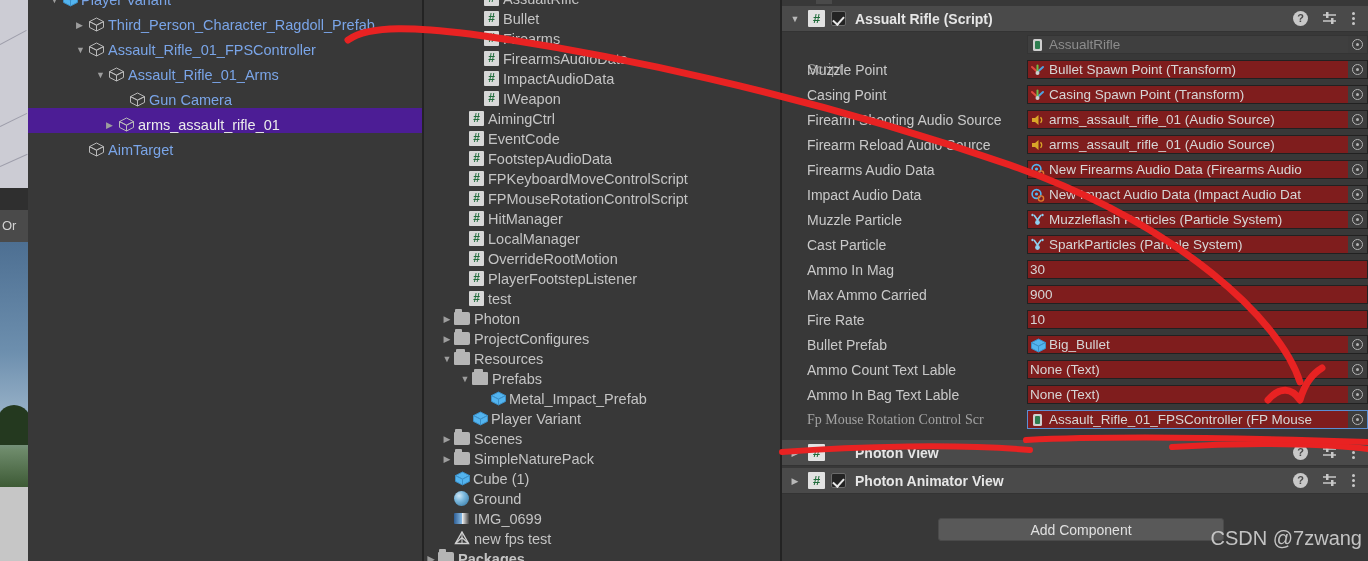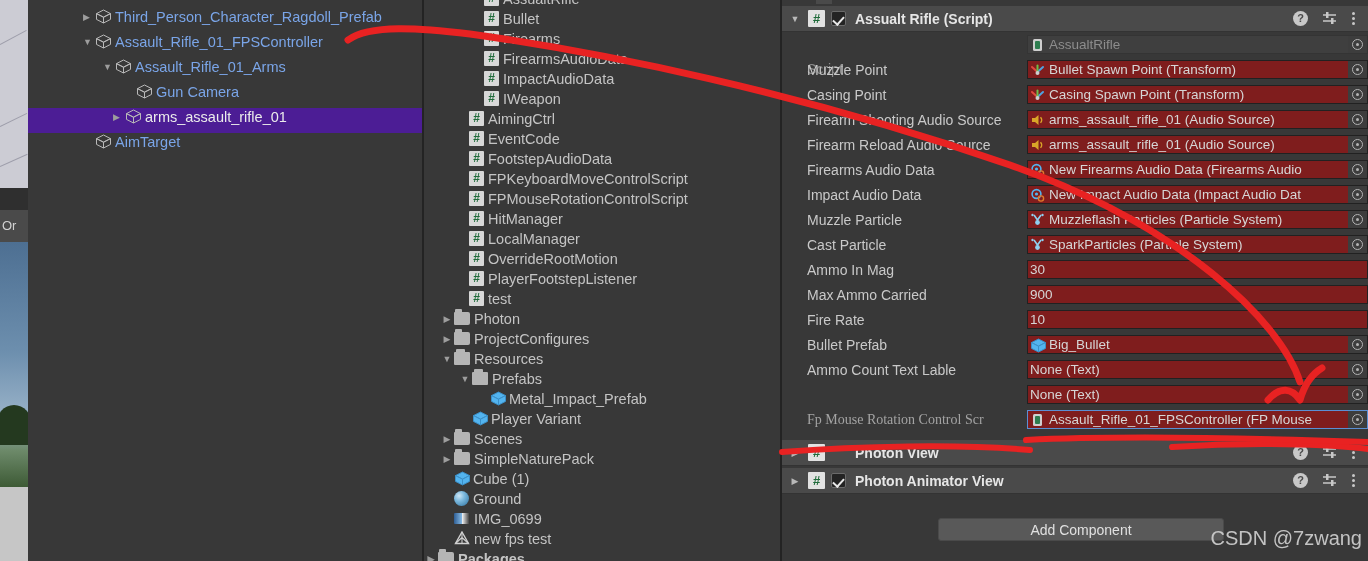--- a/index.html
+++ b/index.html
@@ -18,21 +18,21 @@
   .sv-gap    { position:absolute; left:0; top:188px; width:28px; height:22px; background:#2f2f2f; }
   .sv-label  { position:absolute; left:0; top:210px; width:28px; height:32px; background:#4a4a4a;
                color:#d2d2d2; font-size:13px; line-height:32px; padding-left:2px; overflow:hidden; white-space:nowrap; }
   .sv-game   { position:absolute; left:0; top:242px; width:28px; height:245px;
                background:linear-gradient(#4d6f92 0%, #6d8fae 45%, #9ab3c9 72%, #6d8a6a 85%, #3d5a35 100%); }
   .sv-game .hill { position:absolute; left:-4px; bottom:42px; width:36px; height:40px; background:#24391f; border-radius:50% 50% 0 0; }
   .sv-bottom { position:absolute; left:0; top:487px; width:28px; height:74px; background:#c6c6c6; }
 
   
   .hierarchy { position:absolute; left:28px; top:0; width:394px; height:561px; background:#383838; }
-  .hrow { position:relative; height:25px; line-height:16px; white-space:nowrap; font-size:14.5px; color:#7aa5e8;padding-left:7px; }
+  .hrow { position:relative; height:25px; line-height:33px; white-space:nowrap; font-size:14.5px; color:#7aa5e8; }
   .hrow.sel { background:#4c1d95; color:#ebebeb; }
   .tri { display:inline-block; width:12px; color:#9d9d9d; font-size:9px; vertical-align:middle; }
   .tri.empty { color:transparent; }
   .cube-ico { display:inline-block; width:17px; height:15px; vertical-align:-3px; margin-right:3px; }
   .lbl { vertical-align:middle; }
 
   
   .vsplit { position:absolute; top:0; width:2px; height:561px; background:#232323; }
 
   
@@ -410,20 +410,21 @@
         <div class="prow2">
           <div class="p-label">Ammo Count Text Lable</div>
           <div class="p-field">
             <span class="ftext">None (Text)</span>
             <span class="picker">
               <i></i>
             </span>
           </div>
         </div>
         <div class="prow2">
+          <div class="p-label">Ammo In Bag Text Lable</div>
           <div class="p-field">
             <span class="ftext">None (Text)</span>
             <span class="picker">
               <i></i>
             </span>
           </div>
         </div>
         <div class="prow2">
           <div class="p-label hl">Fp Mouse Rotation Control Scr</div>
           <div class="p-field selected">

